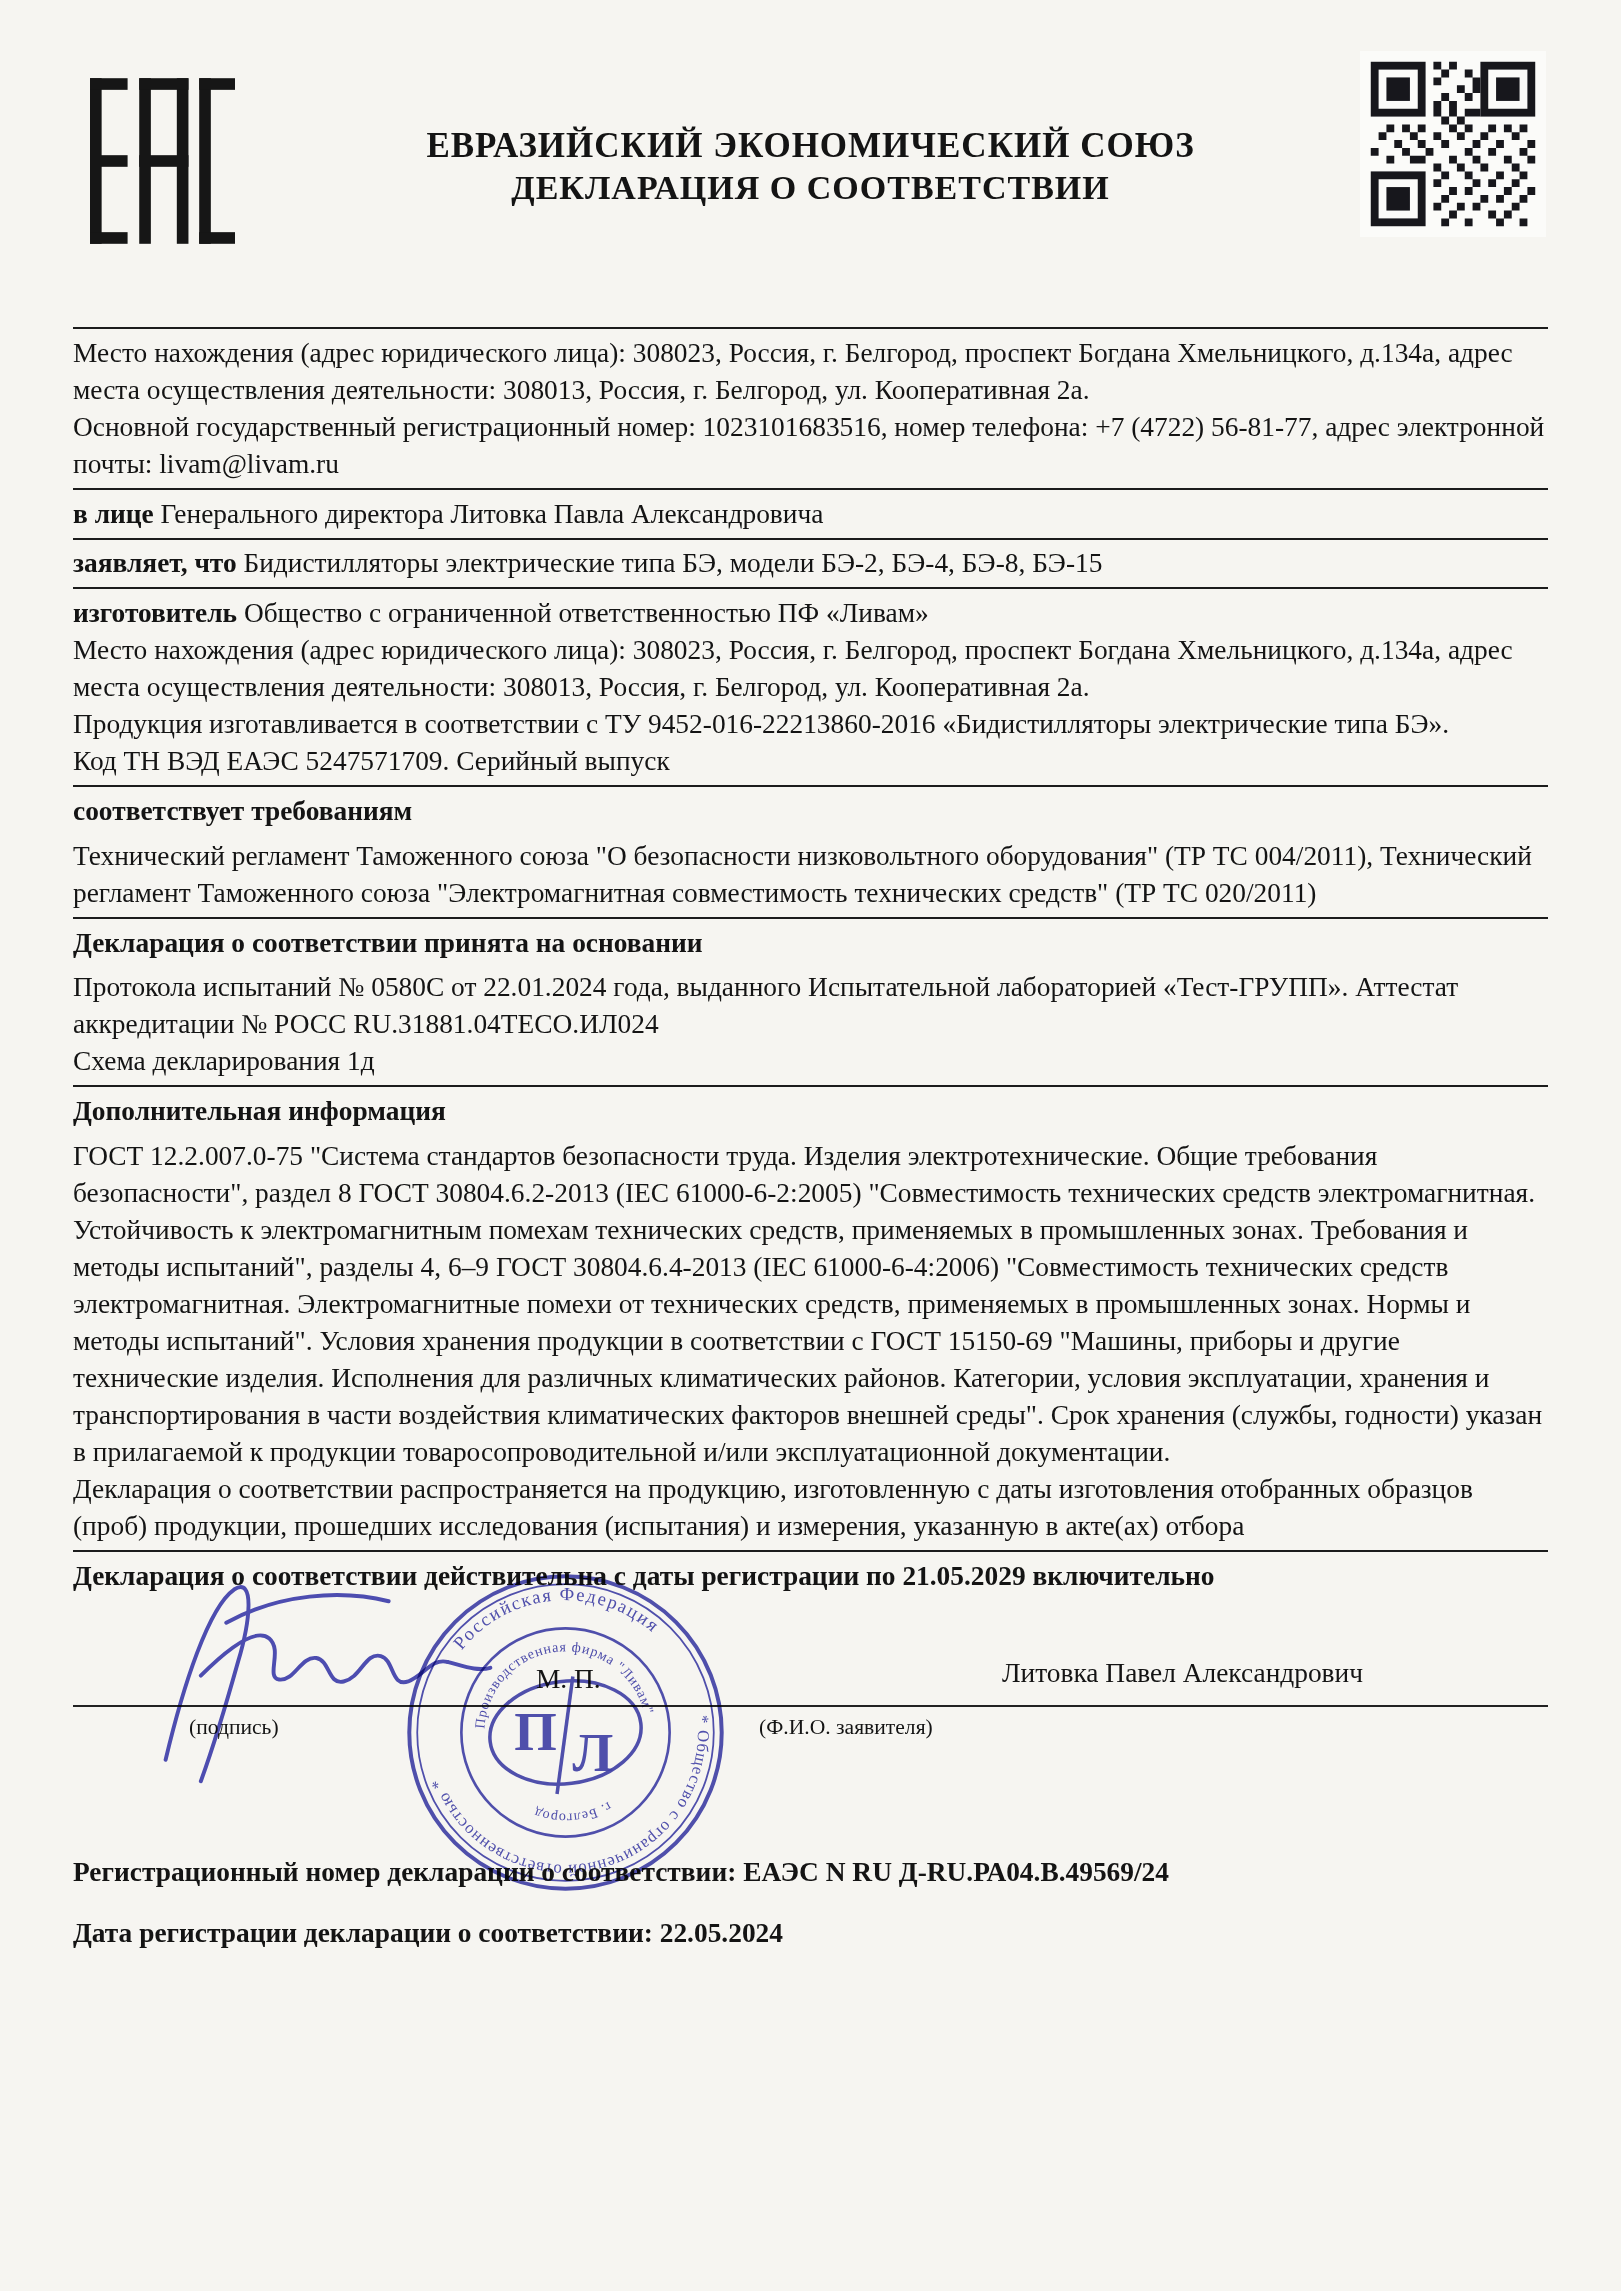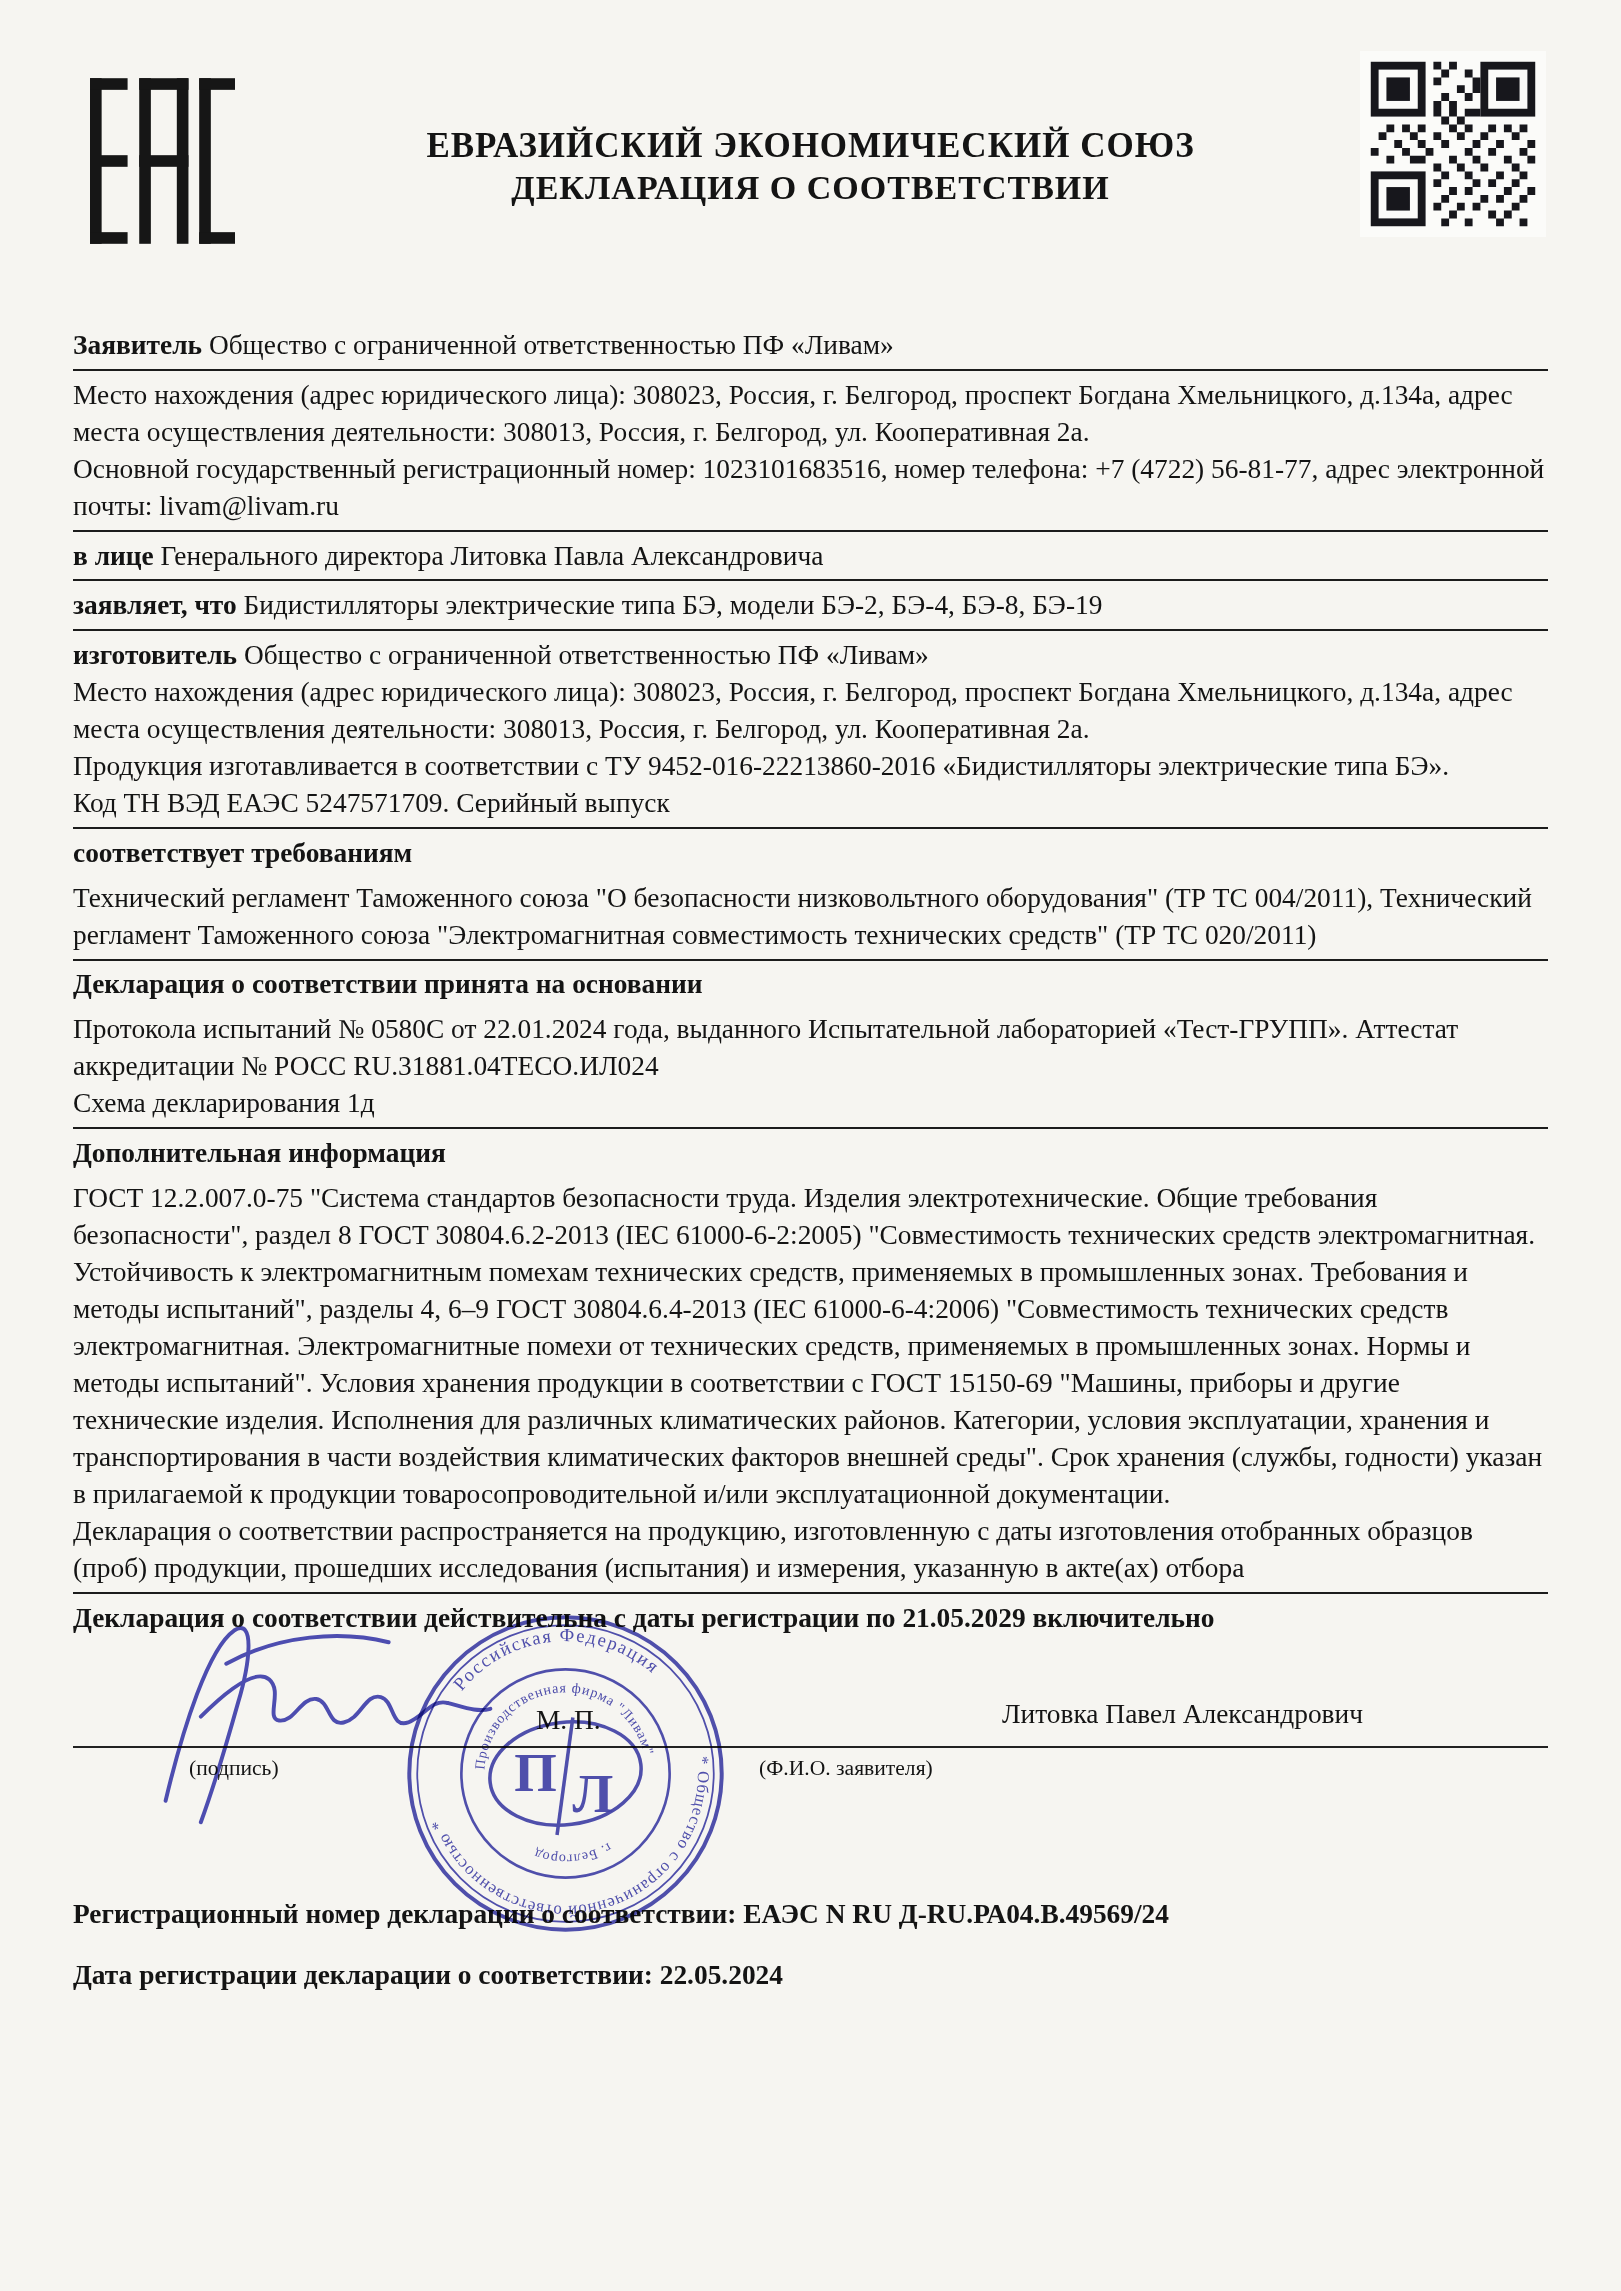--- a/index.html
+++ b/index.html
@@ -85,30 +85,29 @@
     </svg>
   </div>
 
   <div class="titles">
     <div class="title1">ЕВРАЗИЙСКИЙ ЭКОНОМИЧЕСКИЙ СОЮЗ</div>
     <div class="title2">ДЕКЛАРАЦИЯ О СООТВЕТСТВИИ</div>
   </div>
 
   <div class="content">
 
-    <p class="para"><span class="lead">Заявитель</span> <span>Общество с ограниченной ответственностью ПФ «Ливам»</span></p>
     <hr class="rule">
     <p class="para">Место нахождения (адрес юридического лица): 308023, Россия, г. Белгород, проспект Богдана Хмельницкого, д.134а, адрес места осуществления деятельности: 308013, Россия, г. Белгород, ул. Кооперативная 2а.</p>
     <p class="para">Основной государственный регистрационный номер: 1023101683516, номер телефона: +7 (4722) 56-81-77, адрес электронной почты: livam@livam.ru</p>
     <hr class="rule">
 
     <p class="para"><span class="lead">в лице</span> <span>Генерального директора Литовка Павла Александровича</span></p>
     <hr class="rule thin">
 
-    <p class="para"><span class="lead">заявляет, что</span> <span>Бидистилляторы электрические типа БЭ, модели БЭ-2, БЭ-4, БЭ-8, БЭ-19</span></p>
+    <p class="para"><span class="lead">заявляет, что</span> <span>Бидистилляторы электрические типа БЭ, модели БЭ-2, БЭ-4, БЭ-8, БЭ-15</span></p>
     <hr class="rule thin">
 
     <p class="para"><span class="lead">изготовитель</span> <span>Общество с ограниченной ответственностью ПФ «Ливам»</span></p>
     <p class="para">Место нахождения (адрес юридического лица): 308023, Россия, г. Белгород, проспект Богдана Хмельницкого, д.134а, адрес места осуществления деятельности: 308013, Россия, г. Белгород, ул. Кооперативная 2а.</p>
     <p class="para">Продукция изготавливается в соответствии с ТУ 9452-016-22213860-2016 «Бидистилляторы электрические типа БЭ».</p>
     <p class="para">Код ТН ВЭД ЕАЭС 5247571709. Серийный выпуск</p>
     <hr class="rule">
 
     <h3>соответствует требованиям</h3>
     <p class="para">Технический регламент Таможенного союза "О безопасности низковольтного оборудования" (ТР ТС 004/2011), Технический регламент Таможенного союза "Электромагнитная совместимость технических средств" (ТР ТС 020/2011)</p>

